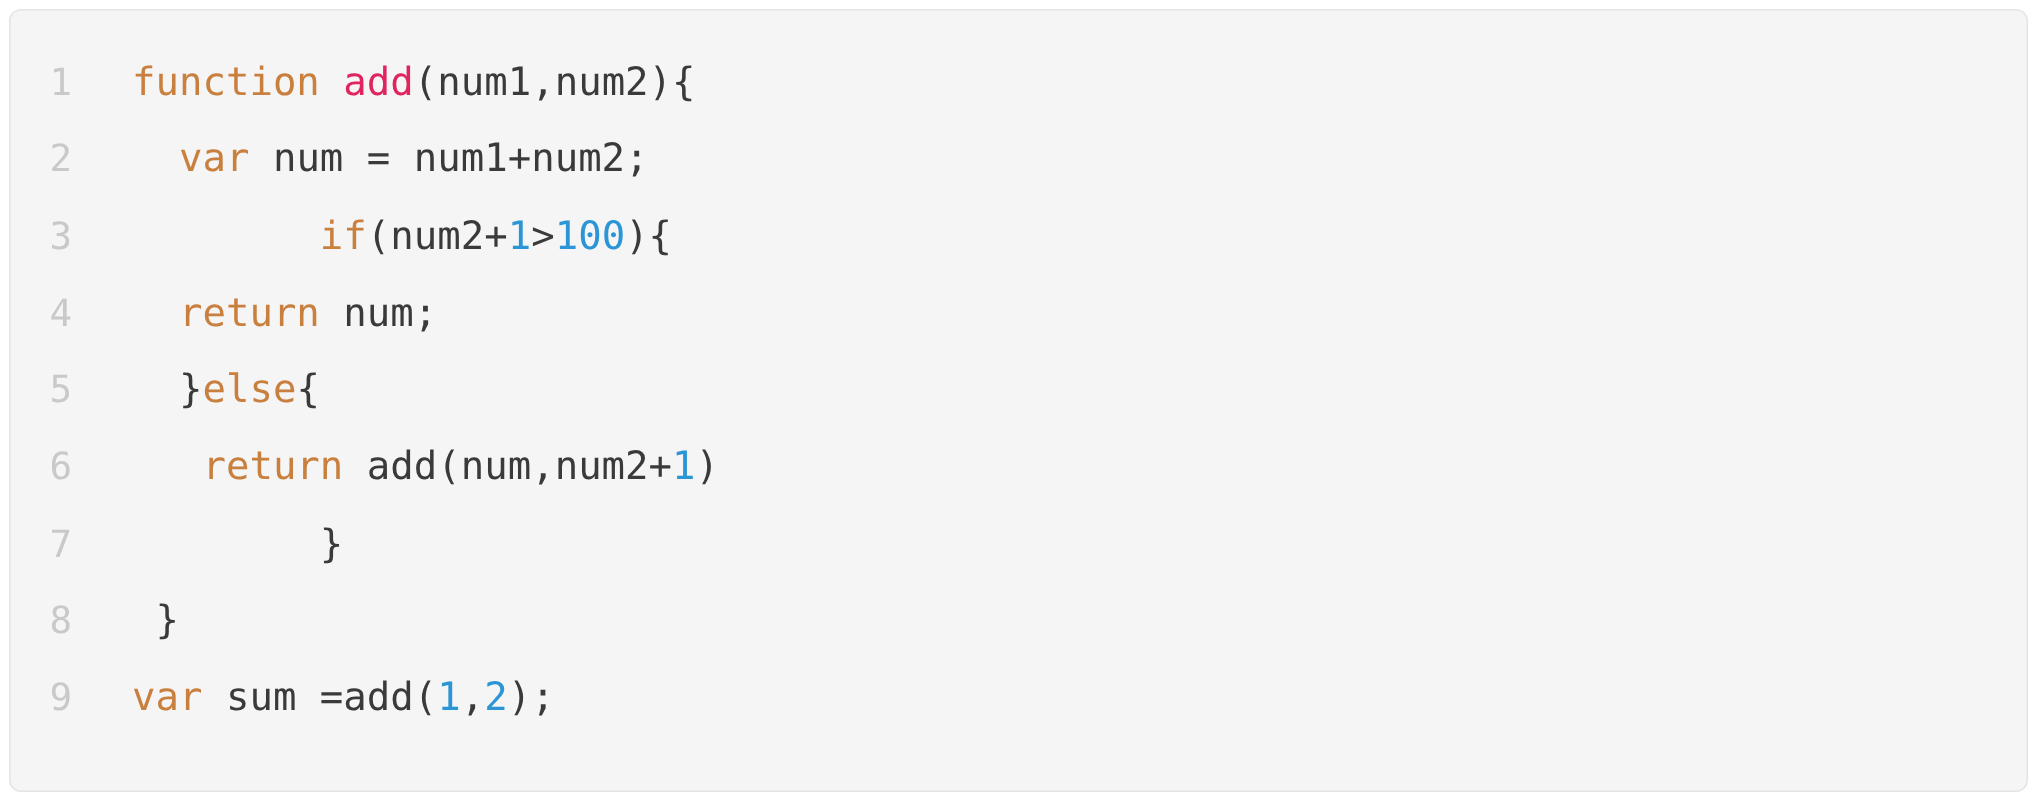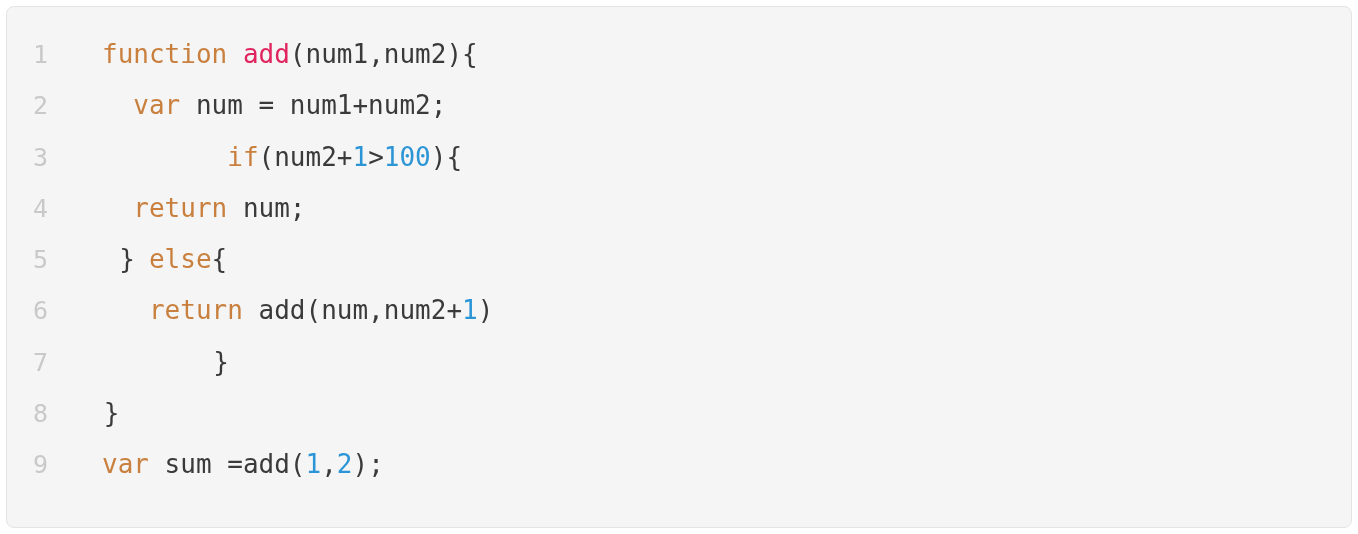--- a/index.html
+++ b/index.html
@@ -51,21 +51,21 @@
     width: 41px;
     text-align: right;
     color: var(--ln-color);
     font-size: 25px;
     user-select: none;
   }
   .lc {
     margin-left: 40px;
   }
   .tok-pl  { color: var(--code-color); }
-  .tok-kw  { color: var(--kw-color); margin-left: 14px; }
+  .tok-kw  { color: var(--kw-color); }
   .tok-fn  { color: var(--fn-color); }
   .tok-num { color: var(--num-color); }
 </style>
 </head>
 <body>
 
 <div class="code-card">
   <pre class="code-block" id="code-block"><div class="line"><span class="ln">1</span><span class="lc"><span class="tok-kw">function</span><span class="tok-pl"> </span><span class="tok-fn">add</span><span class="tok-pl">(num1,num2){</span></span></div><div class="line"><span class="ln">2</span><span class="lc"><span class="tok-pl">  </span><span class="tok-kw">var</span><span class="tok-pl"> num = num1+num2;</span></span></div><div class="line"><span class="ln">3</span><span class="lc"><span class="tok-pl">        </span><span class="tok-kw">if</span><span class="tok-pl">(num2+</span><span class="tok-num">1</span><span class="tok-pl">&gt;</span><span class="tok-num">100</span><span class="tok-pl">){</span></span></div><div class="line"><span class="ln">4</span><span class="lc"><span class="tok-pl">  </span><span class="tok-kw">return</span><span class="tok-pl"> num;</span></span></div><div class="line"><span class="ln">5</span><span class="lc"><span class="tok-pl">  }</span><span class="tok-kw">else</span><span class="tok-pl">{</span></span></div><div class="line"><span class="ln">6</span><span class="lc"><span class="tok-pl">   </span><span class="tok-kw">return</span><span class="tok-pl"> add(num,num2+</span><span class="tok-num">1</span><span class="tok-pl">)</span></span></div><div class="line"><span class="ln">7</span><span class="lc"><span class="tok-pl">        }</span></span></div><div class="line"><span class="ln">8</span><span class="lc"><span class="tok-pl"> }</span></span></div><div class="line"><span class="ln">9</span><span class="lc"><span class="tok-kw">var</span><span class="tok-pl"> sum =add(</span><span class="tok-num">1</span><span class="tok-pl">,</span><span class="tok-num">2</span><span class="tok-pl">);</span></span></div></pre>
 </div>
 

